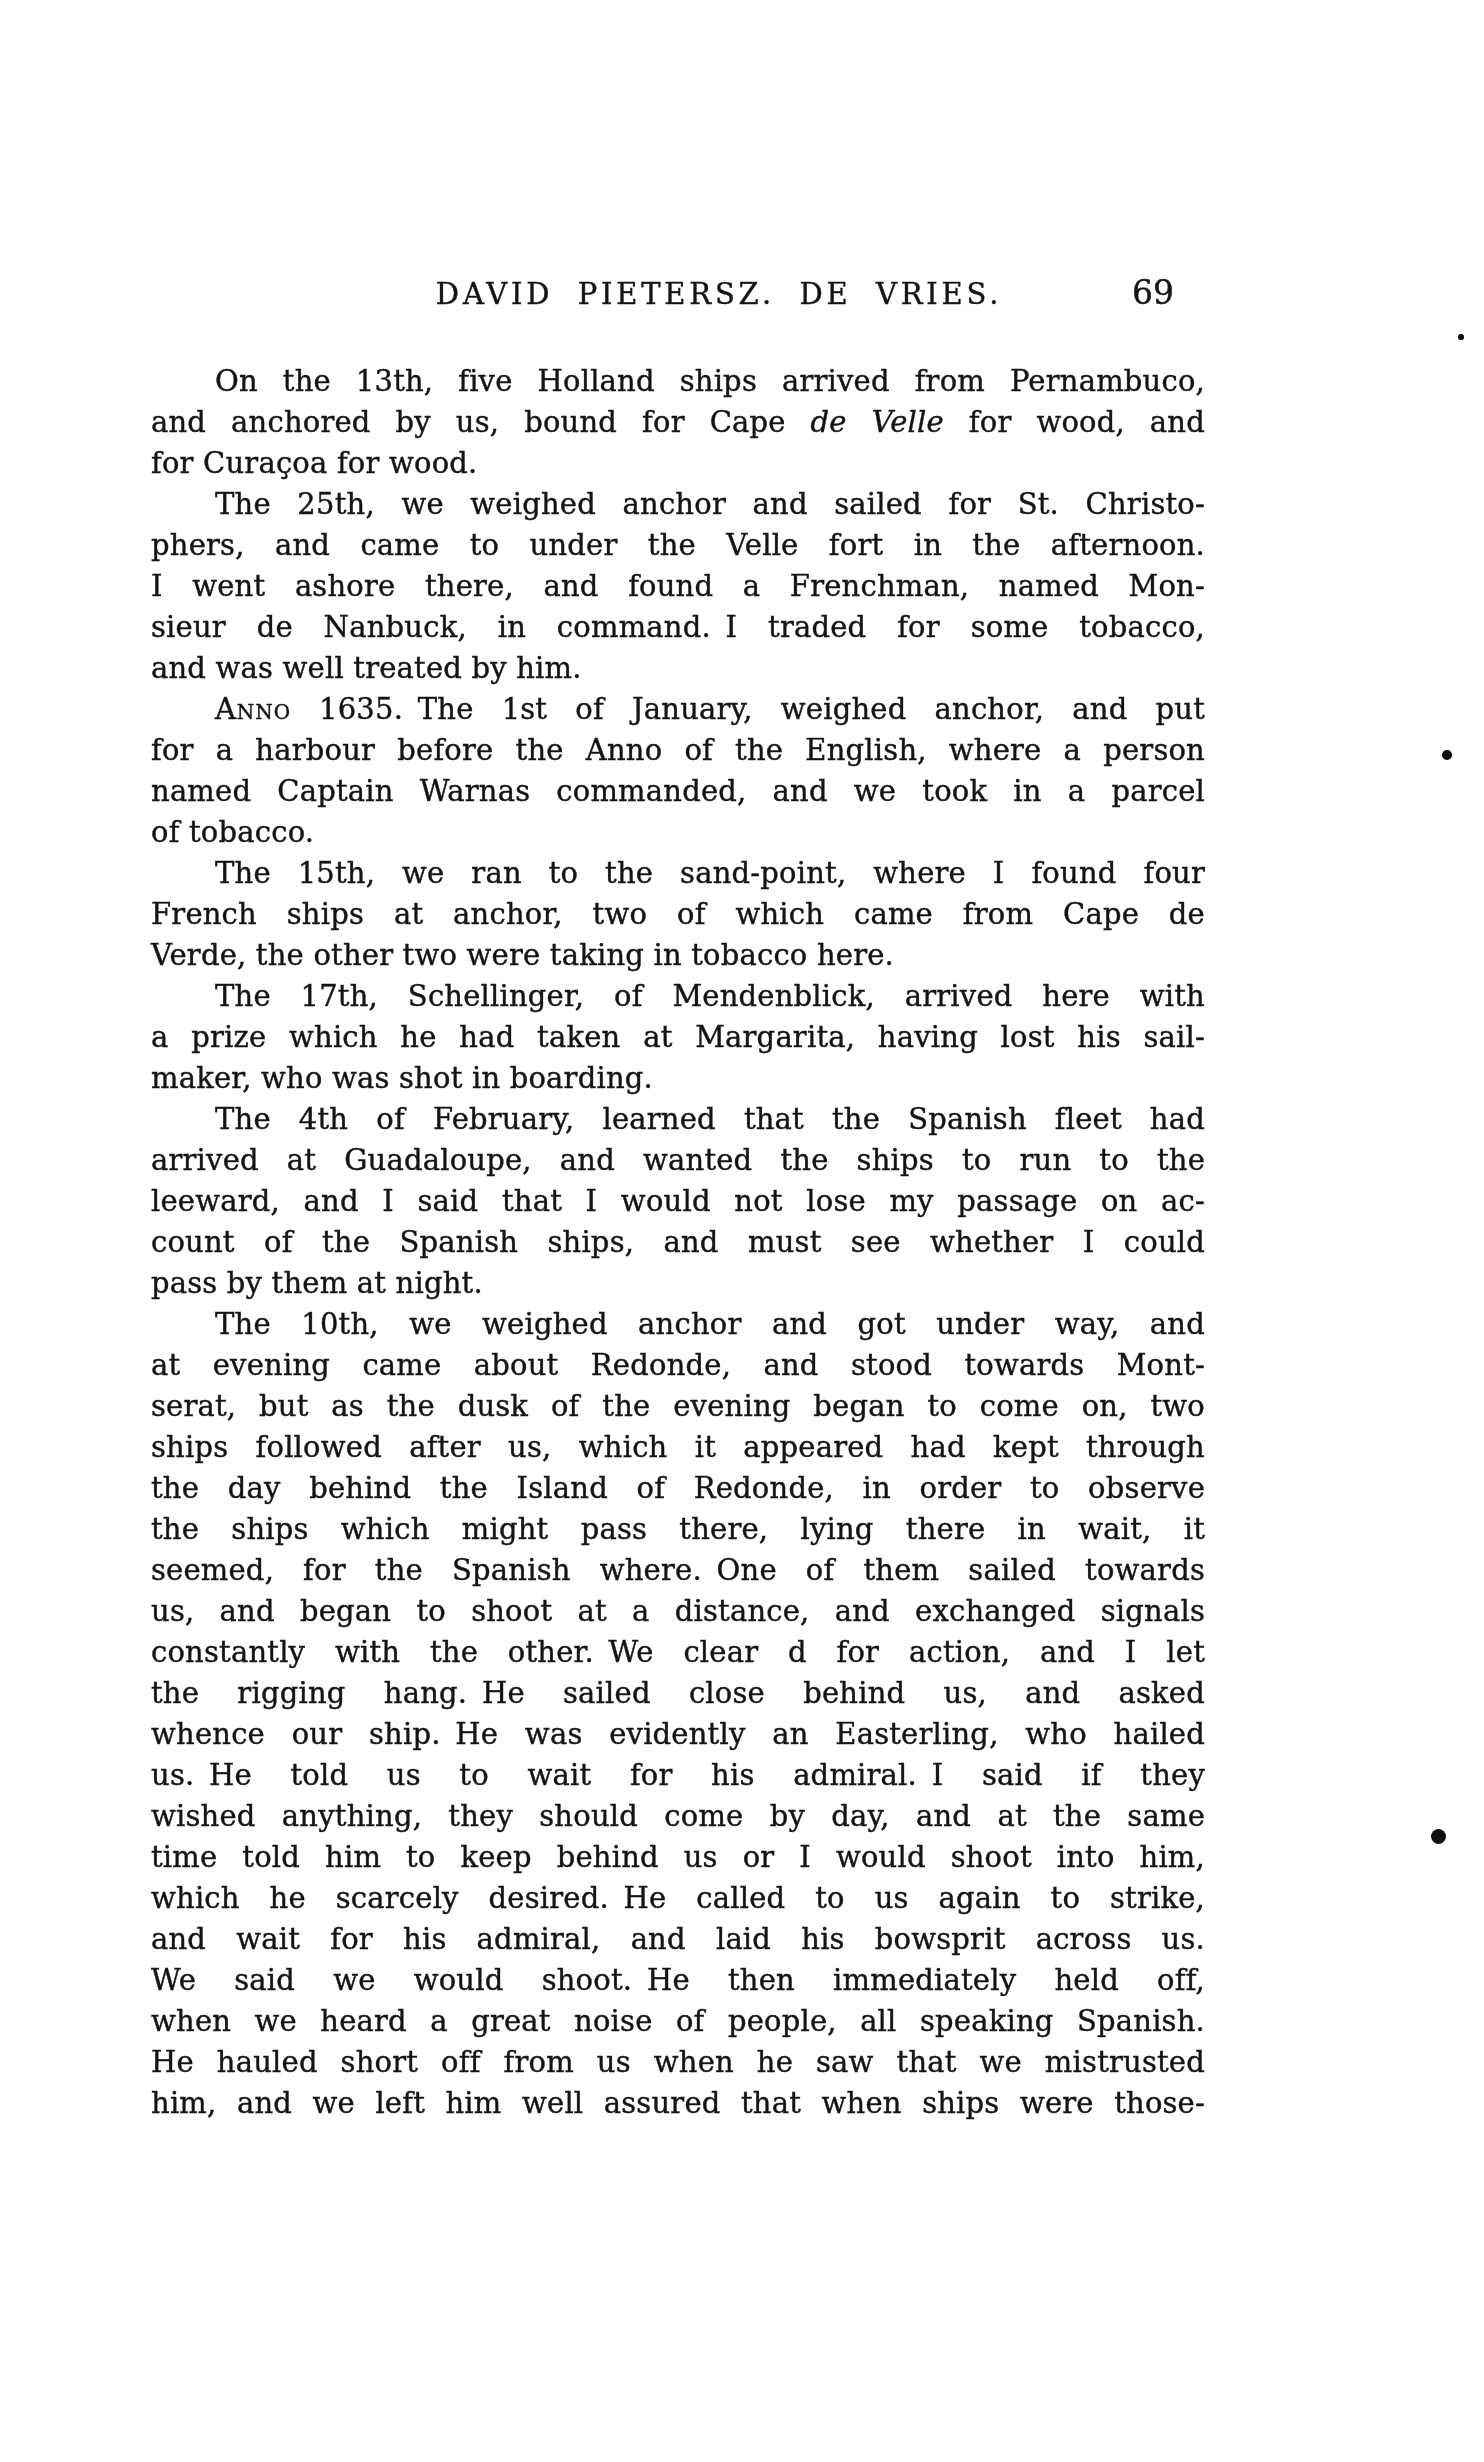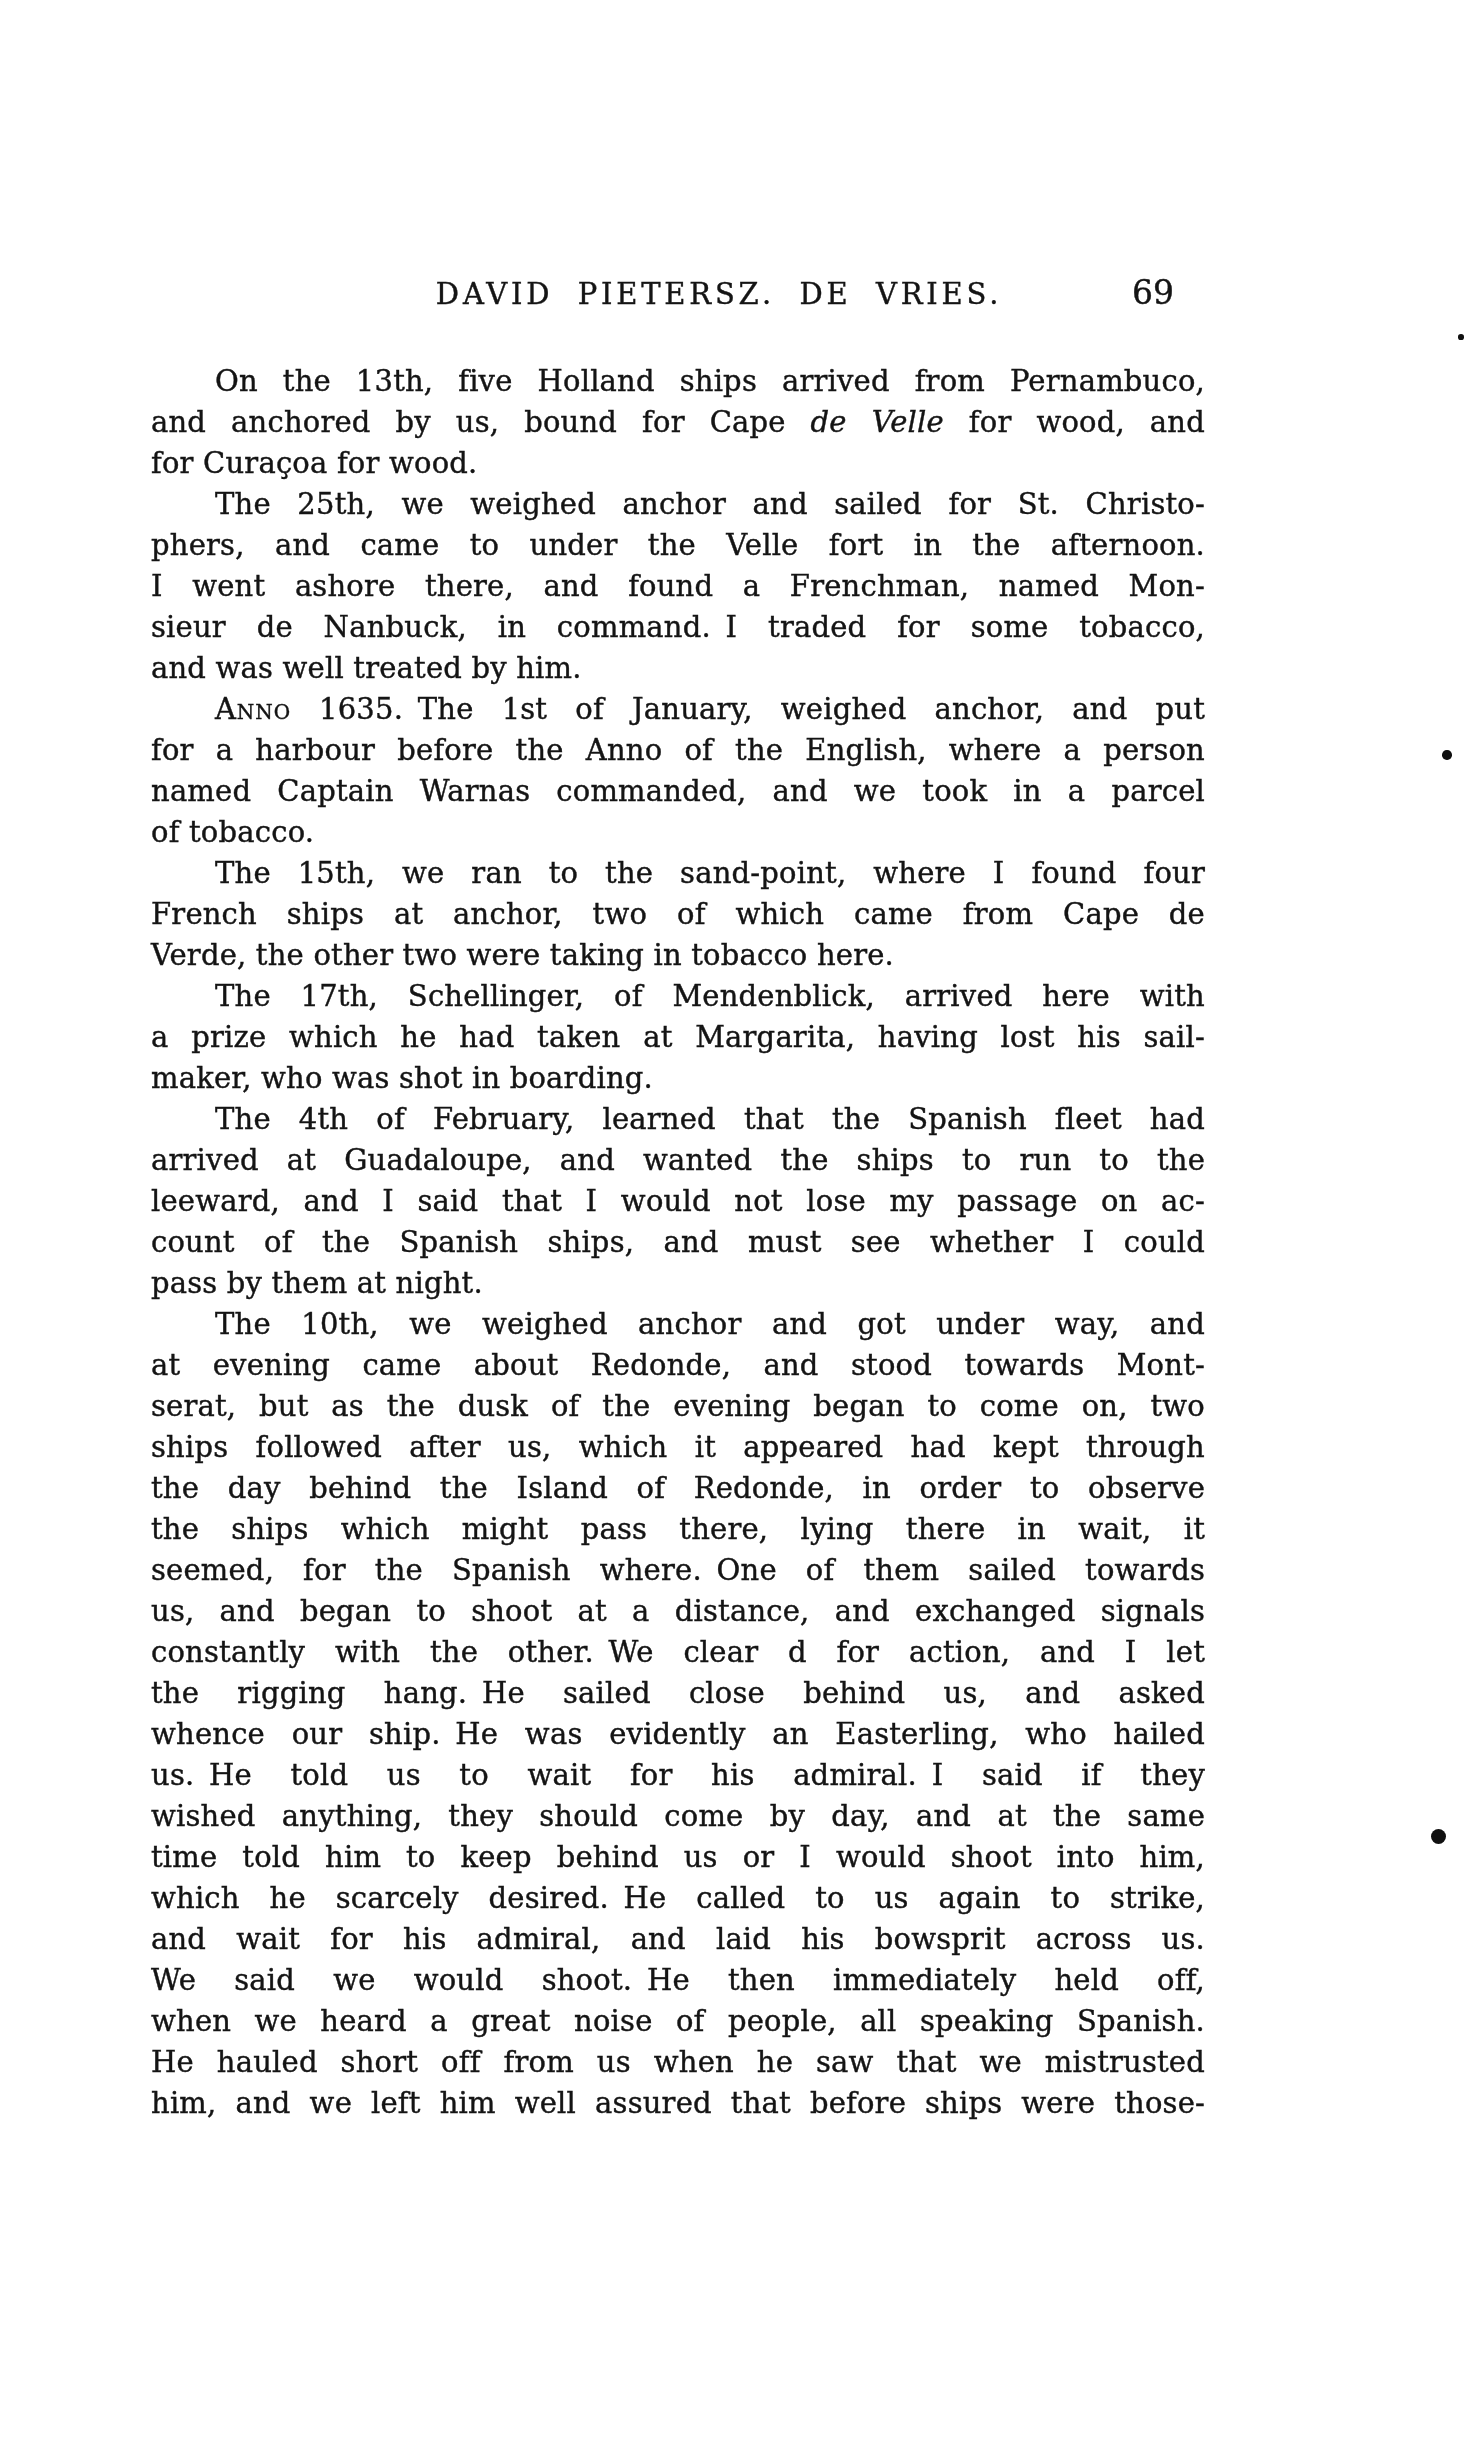--- a/index.html
+++ b/index.html
@@ -125,21 +125,21 @@
       <div class="line"><span>the rigging hang. He sailed close behind us, and asked</span></div>
       <div class="line"><span>whence our ship. He was evidently an Easterling, who hailed</span></div>
       <div class="line"><span>us. He told us to wait for his admiral. I said if they</span></div>
       <div class="line"><span>wished anything, they should come by day, and at the same</span></div>
       <div class="line"><span>time told him to keep behind us or I would shoot into him,</span></div>
       <div class="line"><span>which he scarcely desired. He called to us again to strike,</span></div>
       <div class="line"><span>and wait for his admiral, and laid his bowsprit across us.</span></div>
       <div class="line"><span>We said we would shoot. He then immediately held off,</span></div>
       <div class="line"><span>when we heard a great noise of people, all speaking Spanish.</span></div>
       <div class="line"><span>He hauled short off from us when he saw that we mistrusted</span></div>
-      <div class="line"><span>him, and we left him well assured that before ships were those-</span></div>
+      <div class="line"><span>him, and we left him well assured that when ships were those-</span></div>
     </div>
 
   <div id="specks">
       <div class="speck" style="left: 1458px; top: 334px; width: 5.7px; height: 5.7px;"></div>
       <div class="speck" style="left: 1442px; top: 750px; width: 9.5px; height: 9.5px;"></div>
       <div class="speck" style="left: 1431px; top: 1829px; width: 15px; height: 15px;"></div>
     </div>
 </div>
 
 

